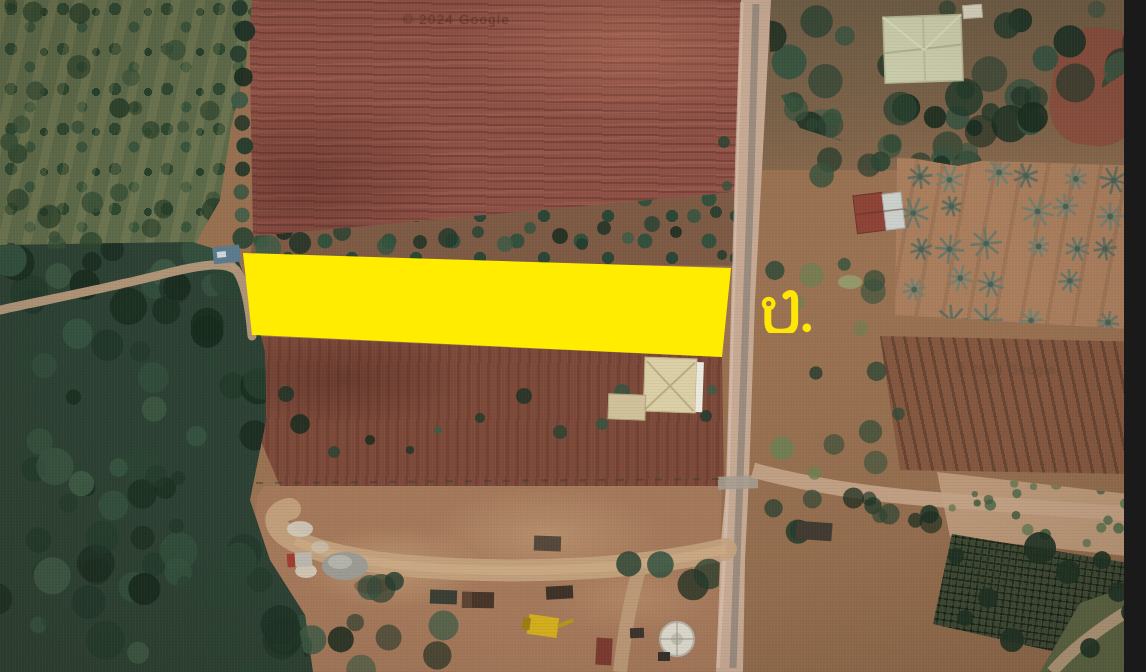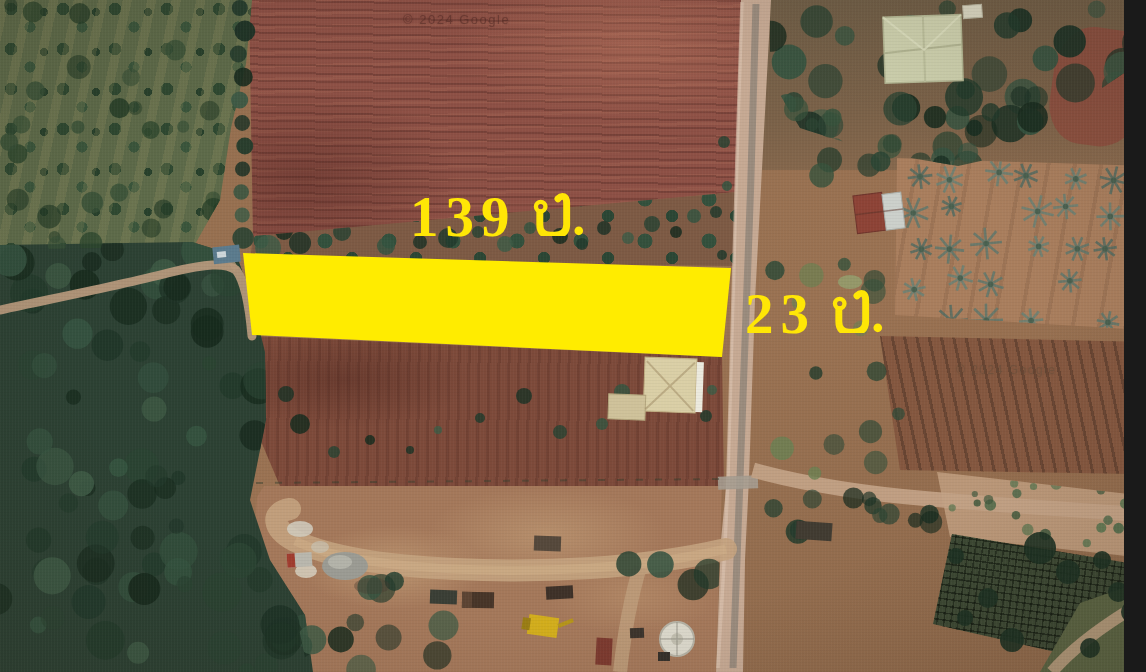--- a/index.html
+++ b/index.html
@@ -597,29 +597,20 @@
 
   <div id="grain" class="abs"></div>
 
   <span class="wm" style="left:403px;top:12px">© 2024 Google</span>
   <span class="wm wm2" style="left:956px;top:363px">© 2024 Google</span>
 
   <svg id="anno" class="abs" width="1146" height="672" viewBox="0 0 1146 672">
     <polygon points="243,253 731,268 722,357 252,335" fill="#FFEC00"></polygon>
   </svg>
 
-  <div class="dim-label" style="left:410px;top:188px">
-    <span>139</span>
-    <svg class="unit-glyph" width="54" height="45" viewBox="0 0 62 52" role="img" aria-label="ม.">
-      <path d="M31,9 C36,4 41,6 41,14 L41,39 C41,48 35,51 27,51 L22,51 C13,51 10,46 10,39 L10,25" stroke-width="8" stroke-linecap="round"></path>
-      <circle class="loop" cx="11" cy="18" r="5.5" stroke-width="5"></circle>
-      <circle class="dot" cx="55" cy="46" r="5"></circle>
-    </svg>
-  </div>
   <div class="dim-label" style="left:745px;top:285px">
-    <span>23</span>
     <svg class="unit-glyph" width="54" height="45" viewBox="0 0 62 52" role="img" aria-label="ม.">
       <path d="M31,9 C36,4 41,6 41,14 L41,39 C41,48 35,51 27,51 L22,51 C13,51 10,46 10,39 L10,25" stroke-width="8" stroke-linecap="round"></path>
       <circle class="loop" cx="11" cy="18" r="5.5" stroke-width="5"></circle>
       <circle class="dot" cx="55" cy="46" r="5"></circle>
     </svg>
   </div>
 </div>
 
 </body></html>

